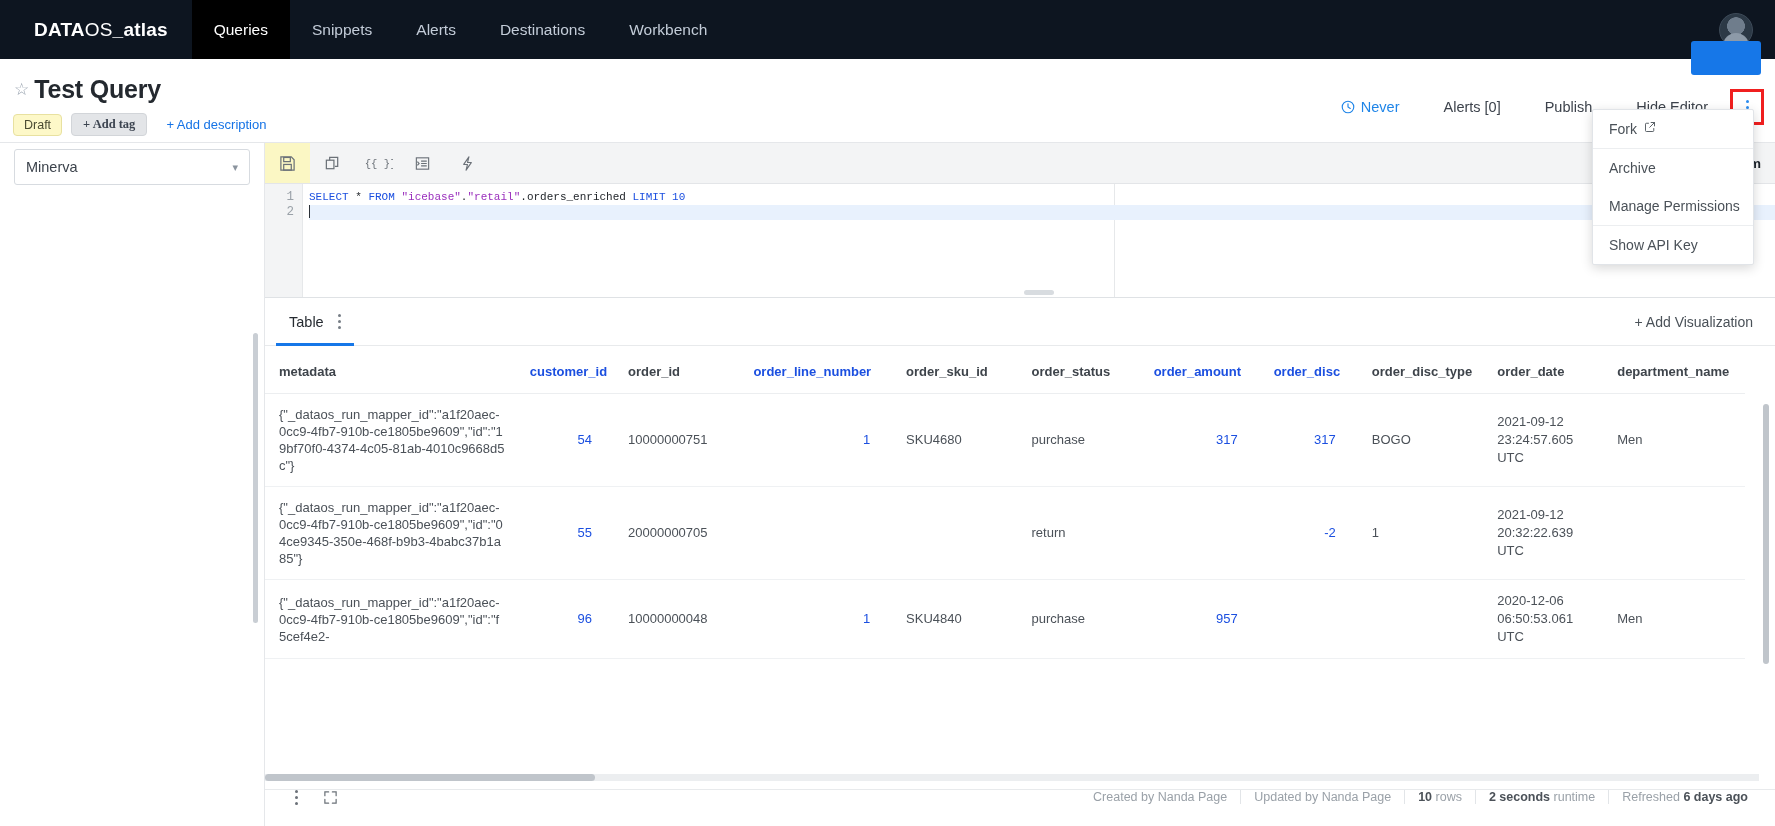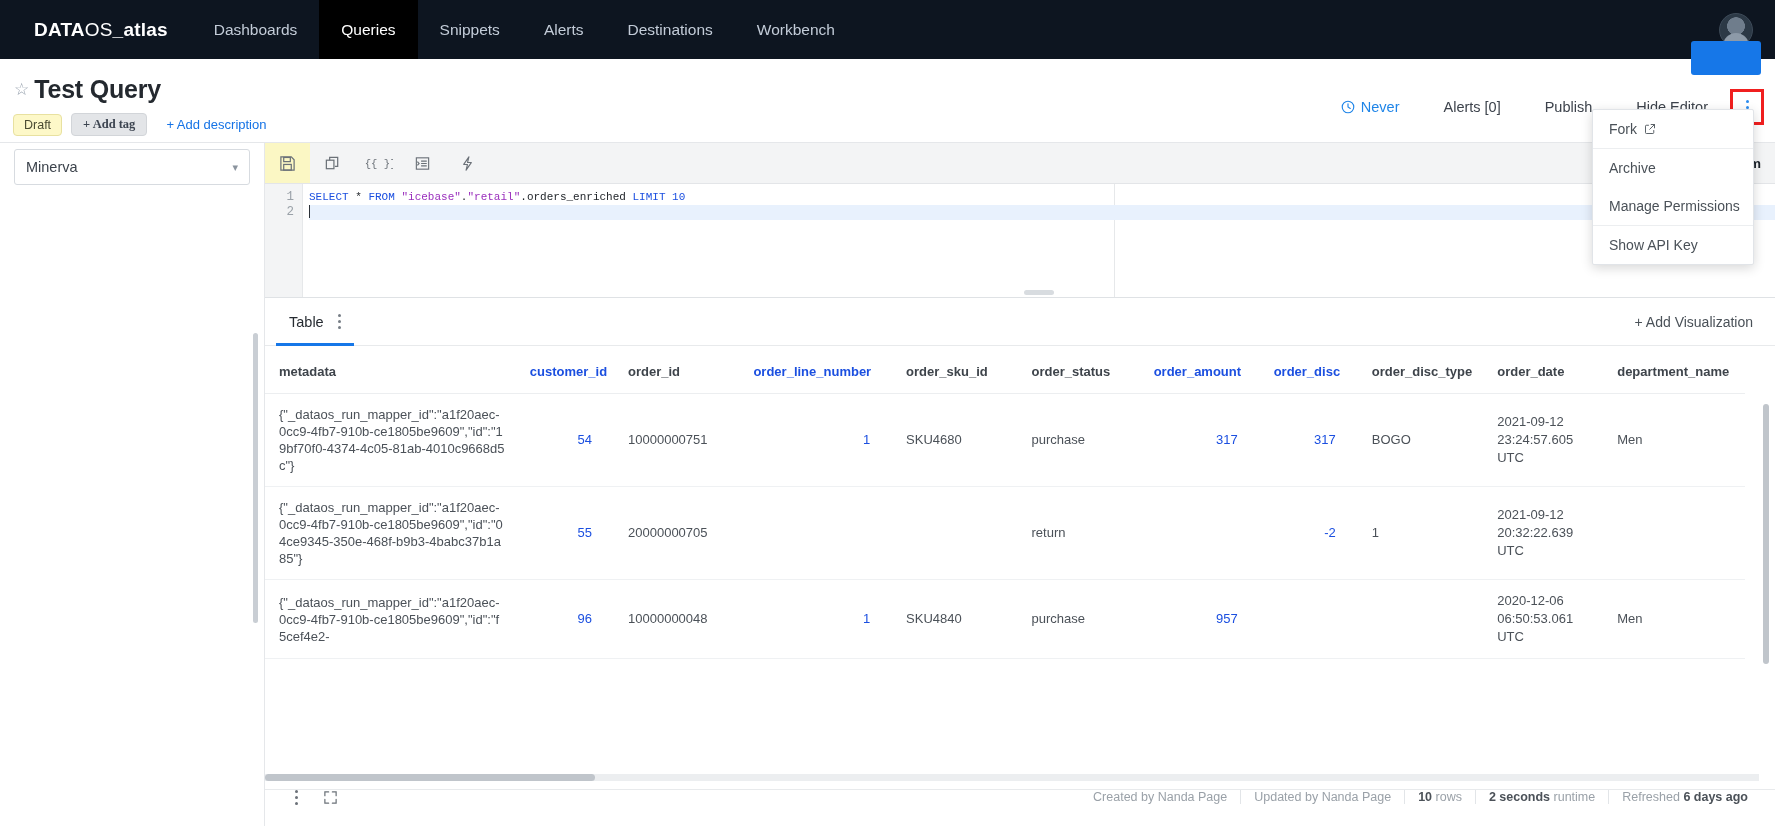--- a/index.html
+++ b/index.html
@@ -78,21 +78,21 @@
   .kebab i { width:3px; height:3px; background:#2a8cf0; border-radius:50%; display:block; }
 
   
   .dropdown {
     position:absolute; top:109px; right:21px; width:162px; background:#fff;
     border:1px solid #e1e4e8; box-shadow: 0 3px 12px rgba(0,0,0,.16);
     z-index:40; border-radius:2px;
   }
   .dd-item {
     padding: 11px 16px; font-size:14px; color:#4a5158; cursor:pointer;
-    display:flex; align-items:center; gap:7px; white-space:nowrap;
+    display:flex; align-items:flex-start; gap:7px; white-space:nowrap;
   }
   .dd-sep { height:1px; background:#eceef0; }
 
   
   .body { display:flex; height: calc(826px - 59px - 83px); }
   .left-pane { width: 265px; border-top:1px solid #e5e7ea; border-right:1px solid #e5e7ea; padding: 6px 14px 0 14px; position:relative; }
   .select {
     height: 36px; border:1px solid #d7dbe0; border-radius:3px; display:flex;
     align-items:center; padding: 0 11px; font-size:14.5px; color:#3c434c; cursor:pointer;
     justify-content:space-between;
@@ -207,21 +207,20 @@
 </head>
 <body>
 
 <div class="topnav">
   <div class="brand">
     <span class="b1">DATA</span>
       <span class="b2">OS</span>
       <span class="b3">_atlas</span>
   </div>
   <div class="navitems">
-    <div class="navitem">Dashboards</div>
     <div class="navitem active">Queries</div>
     <div class="navitem">Snippets</div>
     <div class="navitem">Alerts</div>
     <div class="navitem">Destinations</div>
     <div class="navitem">Workbench</div>
   </div>
   <div class="avatar-wrap">
     <div class="avatar"></div>
   </div>
 </div>

